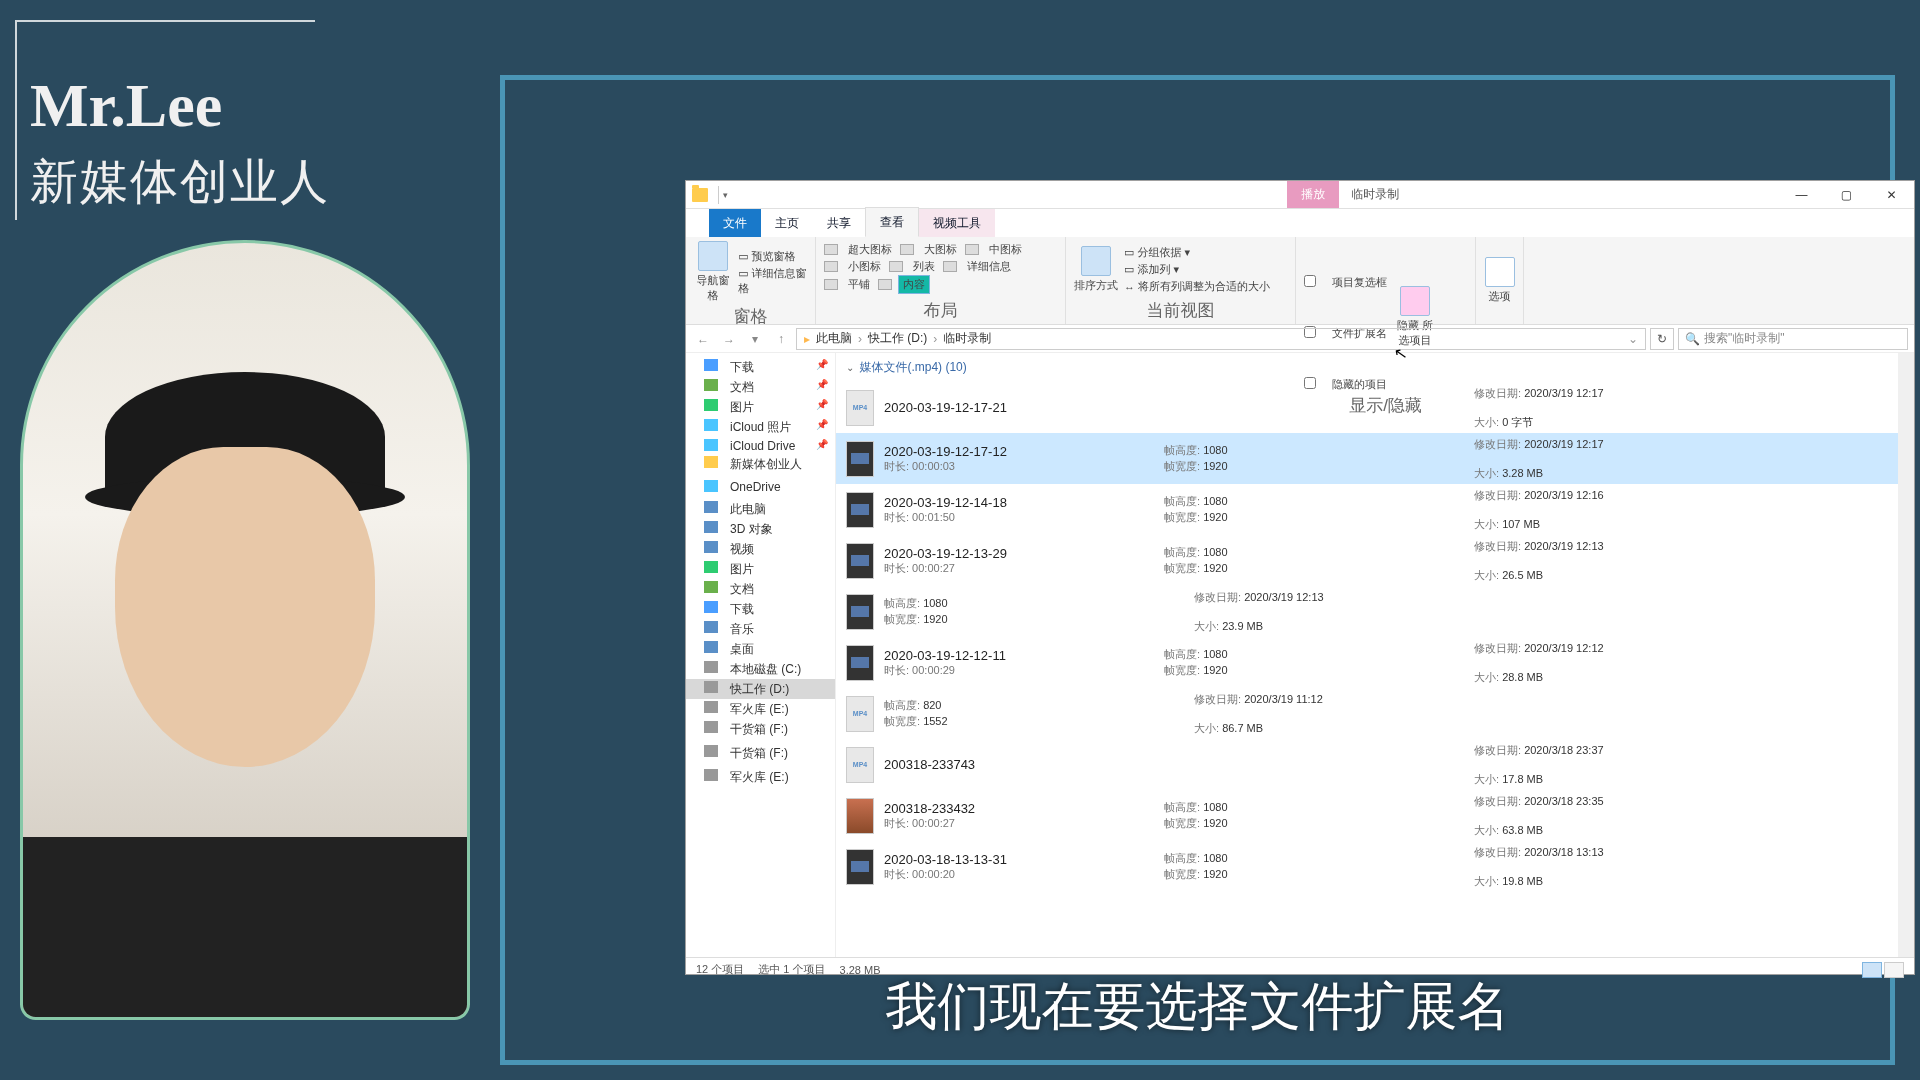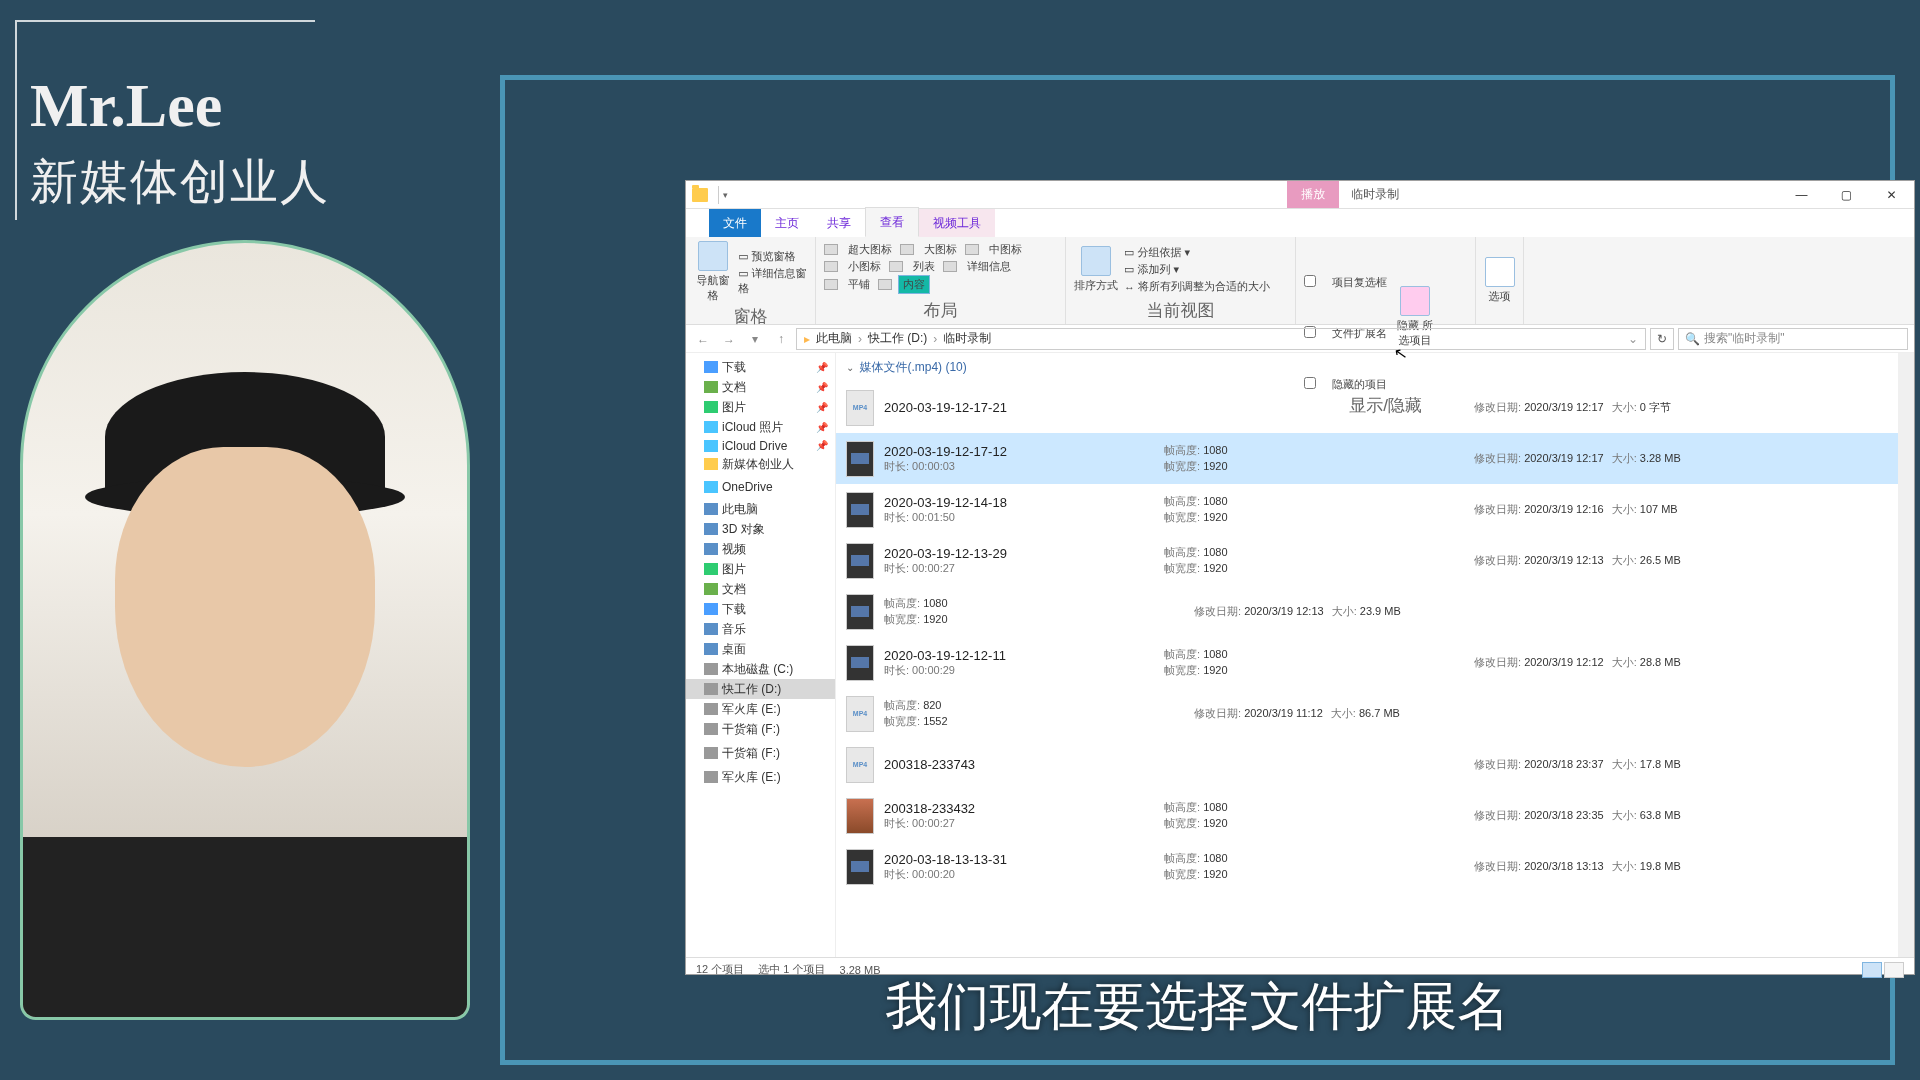--- a/index.html
+++ b/index.html
@@ -24,21 +24,21 @@
 .titlebar .folder-icon { width:16px; height:14px; margin:0 6px; background:#ffcc4d; border-radius:1px; position:relative; }
 .titlebar .folder-icon::before{content:"";position:absolute;top:-3px;left:0;width:7px;height:3px;background:#ffcc4d;border-radius:1px 1px 0 0;}
 .qat-sep{height:18px;border-left:1px solid #ccc;margin:0 4px;}
 .qat-chev{color:#666;font-size:9px;margin-right:auto;}
 .contextual-tab{ background:#e89bc0; color:#fff; padding:5px 14px; font-size:12px; margin-left:180px;}
 .titlebar .title { margin-left: 12px; color:#555; }
 .wincontrols { margin-left: auto; display: flex; }
 .winbtn { width: 45px; height: 28px; display: grid; place-items: center; color: #333; }
 
 .tabbar { height:28px; display:flex; align-items:flex-end; background:#fff;margin-left:23px; }
-.ftab { padding:6px 14px 5px; font-size:12px; color:#6d28d9; }
+.ftab { padding:6px 14px 5px; font-size:12px; color:#0f172a; }
 .ftab.file{ background:#1979ca; color:#fff; }
 .ftab.active{ background:#f5f5f5; border:1px solid #ddd; border-bottom-color:#f5f5f5; }
 .ftab.context{ background:#f7e6ee; }
 
 .ribbon { height:88px; background:#f5f5f5; border-bottom:1px solid #ddd; display:flex; }
 .rgroup{ border-right:1px solid #e0e0e0; padding:4px 8px 2px; display:flex; flex-direction:column; justify-content:space-between; height:100%; }
 .rcontent{ display:flex; align-items:center; gap:6px; flex:1; }
 .rlabel{ text-align:center; color:#666; font-size:17px; padding-top:2px;}
 .bigbtn{ width:44px; text-align:center; color:#444; font-size:11px; }
 .bigbtn .bicon{ width:30px;height:30px;margin:0 auto 2px;border:1px solid #9abfe0;background:#cde3f7;border-radius:2px;}
@@ -52,21 +52,21 @@
 .addr{height:28px;display:flex;align-items:center;gap:4px;padding:0 6px;border-bottom:1px solid #eee;}
 .navbtn{width:22px;height:22px;display:grid;place-items:center;color:#888;border-radius:3px;}
 .crumbs{flex:1;height:22px;border:1px solid #ccc;display:flex;align-items:center;padding:0 4px;font-size:12px;color:#333;}
 .crumbs span{padding:0 3px;}
 .crumbs .sep{color:#999;}
 .refresh{width:24px;height:22px;border:1px solid #ccc;display:grid;place-items:center;color:#555;}
 .search{width:230px;height:22px;border:1px solid #ccc;display:flex;align-items:center;padding:0 6px;color:#888;}
 
 .body{display:flex;height:604px;}
 .nav{width:150px;border-right:1px solid #eee;overflow:hidden;padding:4px 0;}
-.nitem{display:flex;align-items:center;gap:4px;padding:1.5px 2px 1.5px 18px;font-size:12px;color:#333;white-space:nowrap;}
+.nitem{display:flex;align-items:flex-start;gap:12px;padding:1.5px 2px 1.5px 18px;font-size:12px;color:#333;white-space:nowrap;}
 .nitem.sel{background:#d8d8d8;}
 .nitem .nic{width:14px;height:12px;}
 .nic.fold{background:#ffcc4d;}
 .nic.dl{background:#4a9eff;}
 .nic.doc{background:#6ab04c;}
 .nic.pic{background:#2ecc71;}
 .nic.cloud{background:#4ac5ff;}
 .nic.pc{background:#5a8fc7;}
 .nic.drive{background:#999;}
 .nitem .pin{margin-left:auto;color:#aaa;font-size:10px;padding-right:4px;}
@@ -80,21 +80,21 @@
 .row.sel{background:#cce8ff;}
 .row .thumb{width:28px;height:36px;background:#e8e8e8;border:1px solid #ccc;margin-right:10px;display:grid;place-items:center;color:#5a8fc7;font-size:7px;font-weight:bold;}
 .row .thumb.vid{background:#333;}
 .row .thumb.vid::after{content:"";width:18px;height:11px;background:#5577aa;}
 .row .thumb.person{background:linear-gradient(#c87050,#8a4a2a);}
 .row .thumb.mp4::after{content:"MP4";}
 .row .col-name{width:280px;}
 .row .fname{font-size:13px;color:#222;}
 .row .fsub{font-size:11px;color:#777;}
 .row .col-dim{width:310px;display:flex;flex-direction:column;gap:1px;}
-.row .col-meta{flex:1;display:flex;flex-direction:row;gap:8px;}
+.row .col-meta{flex:1;display:flex;flex-direction:column;gap:14px;}
 .kv{font-size:11px;color:#777;}
 .kv b{color:#333;font-weight:normal;}
 
 .status{height:24px;border-top:1px solid #ddd;display:flex;align-items:center;padding:0 10px;font-size:11px;color:#555;gap:14px;justify-content:flex-end;}
 .status .right{margin-left:auto;display:flex;gap:2px;}
 .vbtn{width:20px;height:16px;border:1px solid #ccc;background:#f5f5f5;}
 .vbtn.on{background:#cde3f7;border-color:#7fb5e0;}
 
 .caption{ position:absolute; left:50%; bottom:18px; transform:translateX(-50%); color:#fff; font-size:52px; font-family:"KaiTi","STKaiti",serif; text-shadow:0 0 6px rgba(0,0,0,.6); white-space:nowrap;}
 

